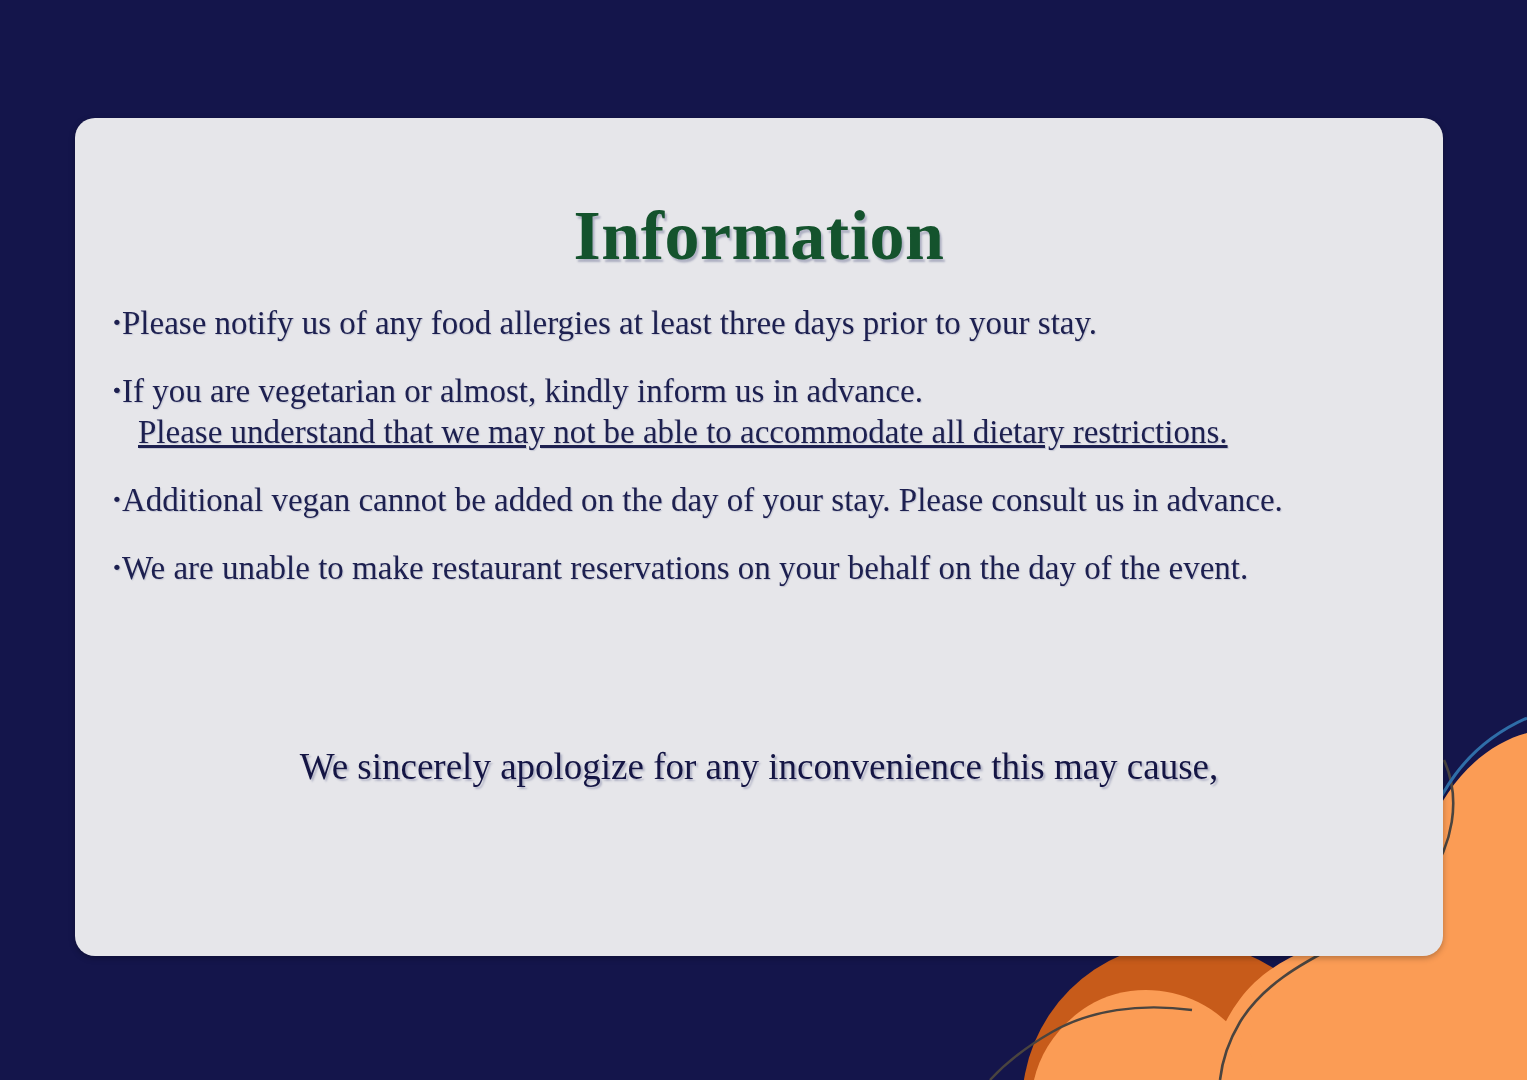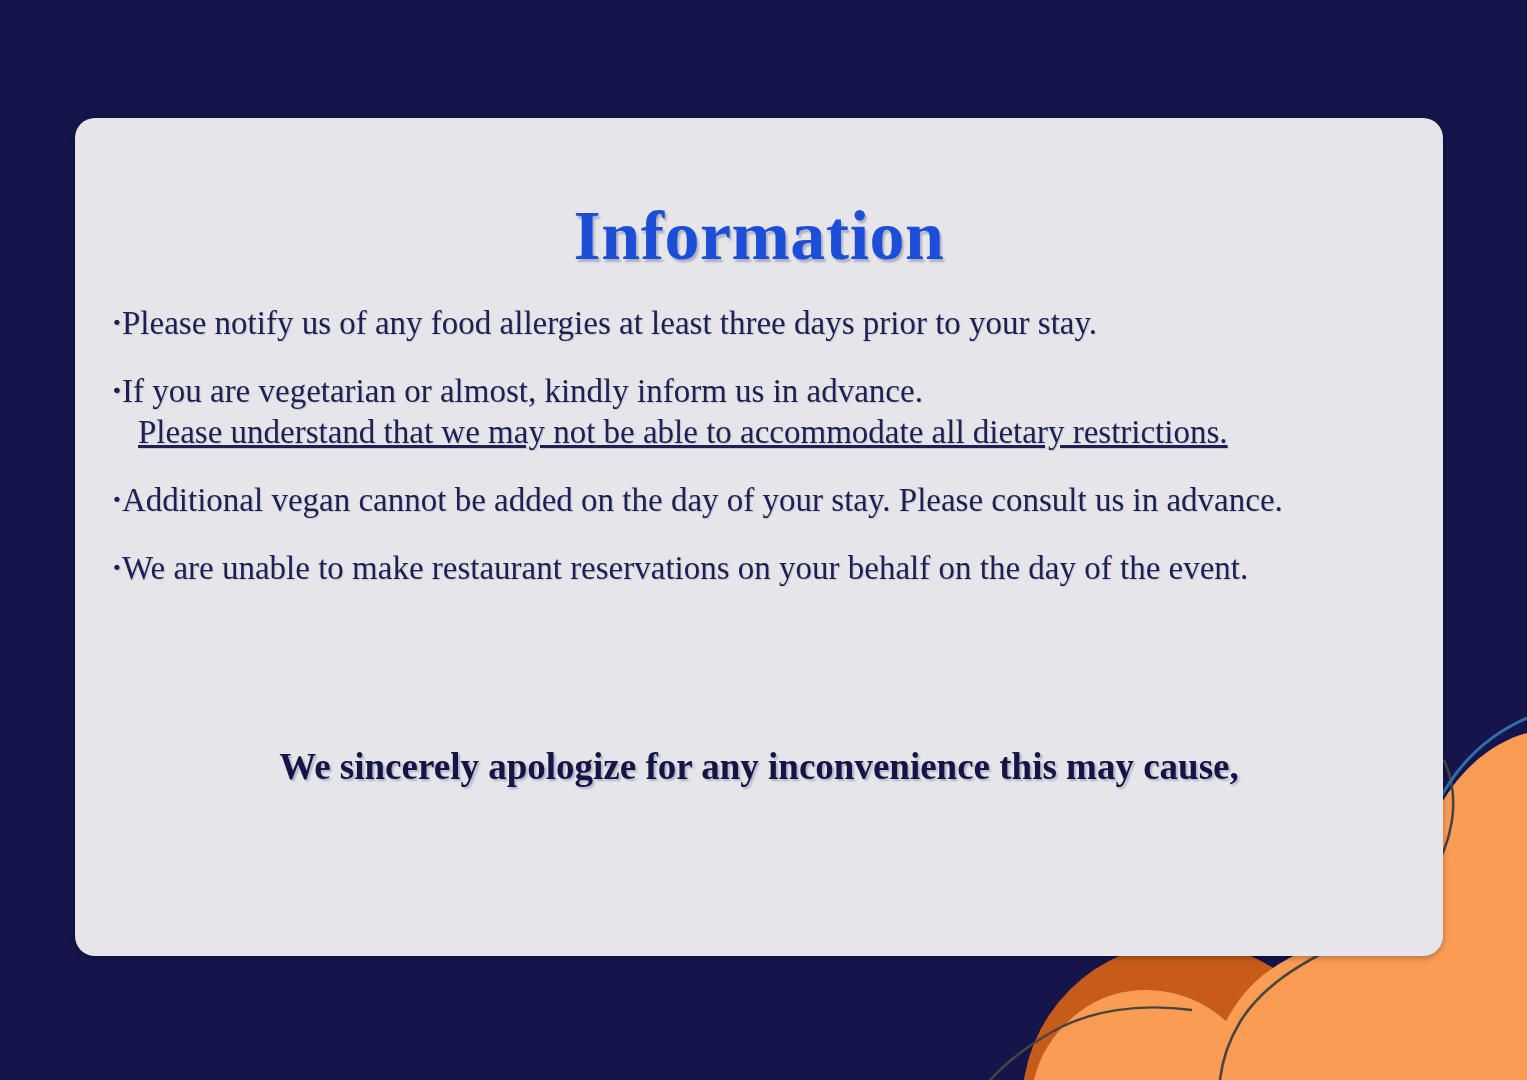--- a/index.html
+++ b/index.html
@@ -54,21 +54,21 @@
   }
 
   .title {
     position: absolute;
     left: 0;
     top: 78px;
     width: 100%;
     text-align: center;
     font-size: 70px;
     font-weight: bold;
-    color: #1d4ed8;
+    color: #14532d;
     letter-spacing: 0.5px;
     text-shadow: 2px 3px 2px rgba(90,95,135,0.40);
   }
 
   .bullets {
     position: absolute;
     left: 25px;
     top: 185px;
     width: 1330px;
   }
@@ -97,21 +97,21 @@
   }
 
   .closing {
     position: absolute;
     left: 0;
     top: 625px;
     width: 100%;
     text-align: center;
     color: #141544;
     font-size: 37px;
-    font-weight: bold;
+    font-weight: normal;
     line-height: 1.3;
     text-shadow: 2px 2px 2px rgba(100,105,145,0.40);
   }
   .closing .cl-line {
     display: block;
   }
 </style>
 </head>
 <body>
 

